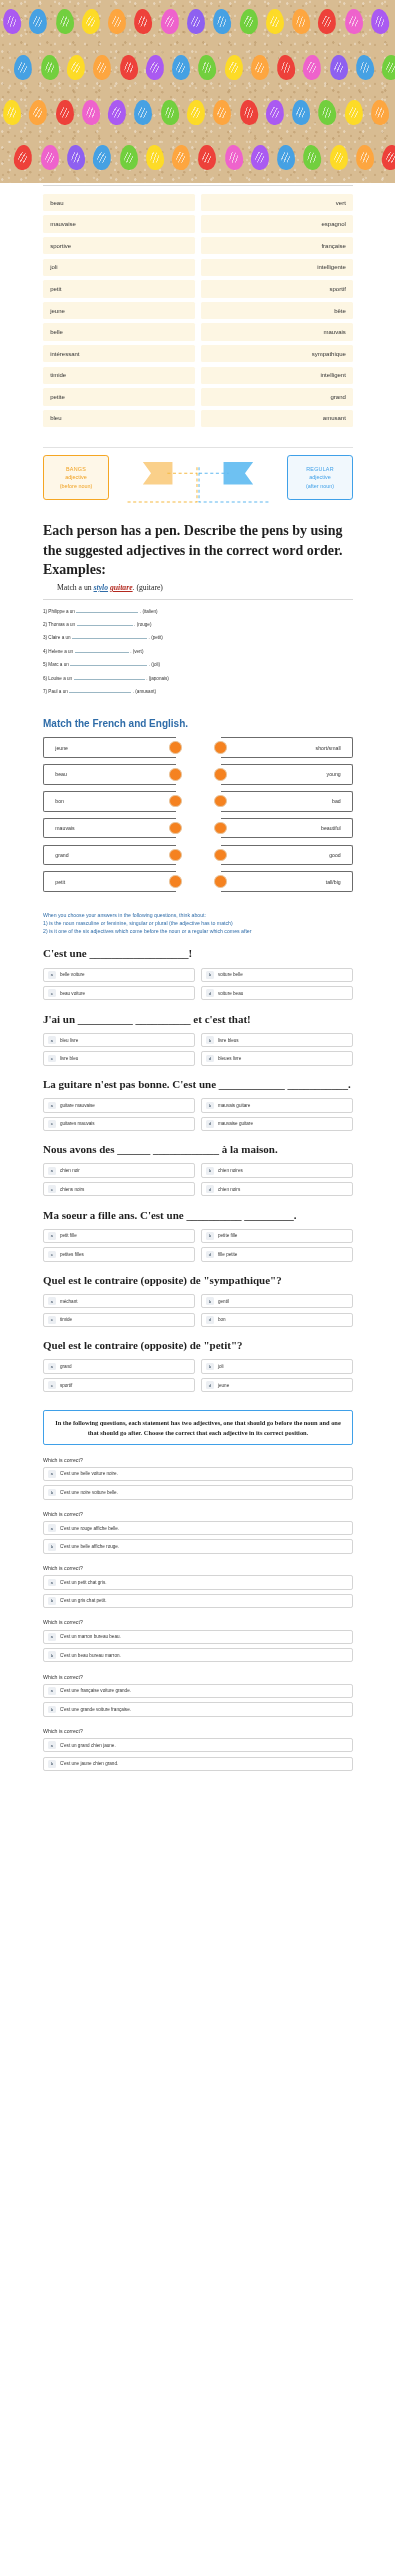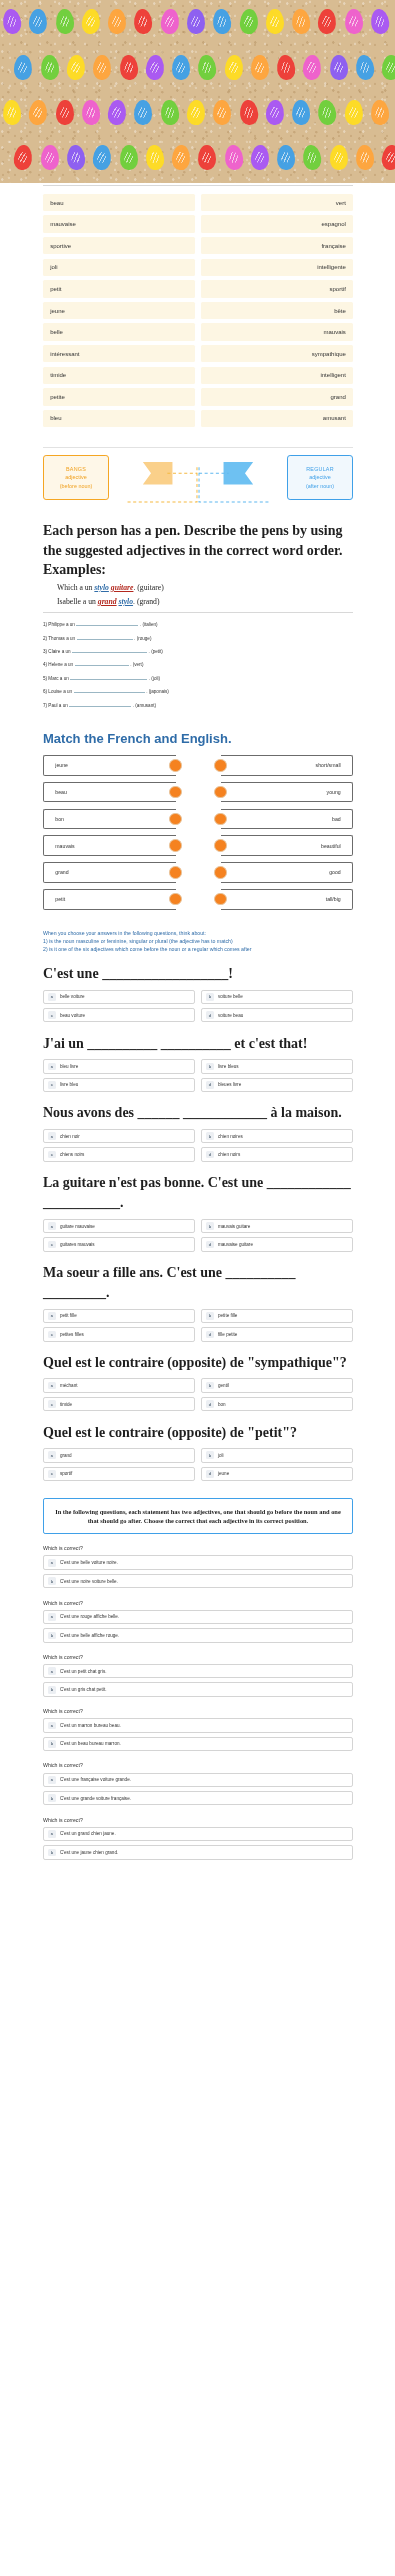--- a/index.html
+++ b/index.html
@@ -162,21 +162,21 @@
     border-bottom: 0.5px solid #9bb7c4;
     height: 6.2px;
     margin: 0 1.5px;
   }
   .fillrow .tail { flex: 0 0 auto; }
 
   
   .sec-head {
     color: #2f6ca8;
     font-weight: bold;
-    font-size: 13px;
+    font-size: 10px;
     padding: 17.5px 43px 3.1px 43px;
   }
   .match-list { padding: 5.2px 43px 0 43px; }
   .matchrow {
     display: flex; align-items: center;
     height: 21.6px; margin-bottom: 5.2px;
   }
   .mbox {
     flex: 1 1 0;
     height: 20.6px;
@@ -204,21 +204,21 @@
     font-size: 5.2px;
     line-height: 1.55;
     padding: 13.4px 43px 0 43px;
   }
 
   
   .q-block { padding: 11.3px 43px 0 43px; }
   .q-text {
     font-family: "Liberation Serif", serif;
     font-weight: bold;
-    font-size: 14px;
+    font-size: 11px;
     color: #1f1f1f;
     line-height: 1.45;
     margin-bottom: 5.2px;
   }
   .opts { display: grid; grid-template-columns: 1fr 1fr; gap: 4.1px 6.2px; }
   .opt {
     display: flex; align-items: center;
     border: 0.5px solid #d4d4d4;
     border-radius: 2.1px;
     height: 14.4px;
@@ -379,24 +379,21 @@
     <div class="dropbox regular">
       <div class="zname">REGULAR</div>
       <div>adjective</div>
       <div>(after noun)</div>
     </div>
   </div>
 
   <div class="pen-intro">Each person has a pen.  Describe the pens by using the suggested adjectives in the correct word order.  Examples:</div>
 
   <div class="pen-example">
-    <span>Which a un </span><span class="blue-it">stylo</span><span> </span><span class="red-it">guitare</span><span>.  (guitare)</span>
-  </div>
-  <div class="pen-example">
-    <span>Isabelle a un </span><span class="red-it">grand</span><span> </span><span class="blue-it">stylo</span><span>.  (grand)</span>
+    <span>Match a un </span><span class="blue-it">stylo</span><span> </span><span class="red-it">guitare</span><span>.  (guitare)</span>
   </div>
 
   <div class="hr" style="margin-top:5.2px"></div>
 
   <div class="block" style="padding-top:7.2px">
     <div id="fill-items">
         <div class="fillrow">
           <span class="lead">1) Philippe a un</span>
           <span class="fillline" style="width: 62px;"></span>
           <span class="tail">. (italien)</span>
@@ -545,58 +542,58 @@
             <span class="letter">c</span>
             <span class="otext">livre bleu</span>
           </div>
           <div class="opt">
             <span class="letter">d</span>
             <span class="otext">bleues livre</span>
           </div>
         </div>
       </div>
       <div class="q-block">
+        <div class="q-text"><span>La guitare n'est pas bonne.  C'est une </span><span>____________  ___________</span><span>.</span></div>
+        <div class="opts">
+          <div class="opt">
+            <span class="letter">a</span>
+            <span class="otext">guitare mauvaise</span>
+          </div>
+          <div class="opt">
+            <span class="letter">b</span>
+            <span class="otext">mauvais guitare</span>
+          </div>
+          <div class="opt">
+            <span class="letter">c</span>
+            <span class="otext">guitares mauvais</span>
+          </div>
+          <div class="opt">
+            <span class="letter">d</span>
+            <span class="otext">mauvaise guitare</span>
+          </div>
+        </div>
+      </div>
+      <div class="q-block">
         <div class="q-text"><span>Nous avons </span><span>des ______  ____________</span><span> à la maison.</span></div>
         <div class="opts">
           <div class="opt">
             <span class="letter">a</span>
             <span class="otext">chien noir</span>
           </div>
           <div class="opt">
             <span class="letter">b</span>
             <span class="otext">chien noires</span>
           </div>
           <div class="opt">
             <span class="letter">c</span>
             <span class="otext">chiens noirs</span>
           </div>
           <div class="opt">
             <span class="letter">d</span>
             <span class="otext">chien noirs</span>
-          </div>
-        </div>
-      </div>
-      <div class="q-block">
-        <div class="q-text"><span>La guitare n'est pas bonne.  C'est une </span><span>____________  ___________</span><span>.</span></div>
-        <div class="opts">
-          <div class="opt">
-            <span class="letter">a</span>
-            <span class="otext">guitare mauvaise</span>
-          </div>
-          <div class="opt">
-            <span class="letter">b</span>
-            <span class="otext">mauvais guitare</span>
-          </div>
-          <div class="opt">
-            <span class="letter">c</span>
-            <span class="otext">guitares mauvais</span>
-          </div>
-          <div class="opt">
-            <span class="letter">d</span>
-            <span class="otext">mauvaise guitare</span>
           </div>
         </div>
       </div>
       <div class="q-block">
         <div class="q-text"><span>Ma soeur a fille ans.  C'est une </span><span>__________  _________</span><span>.</span></div>
         <div class="opts">
           <div class="opt">
             <span class="letter">a</span>
             <span class="otext">petit fille</span>
           </div>

